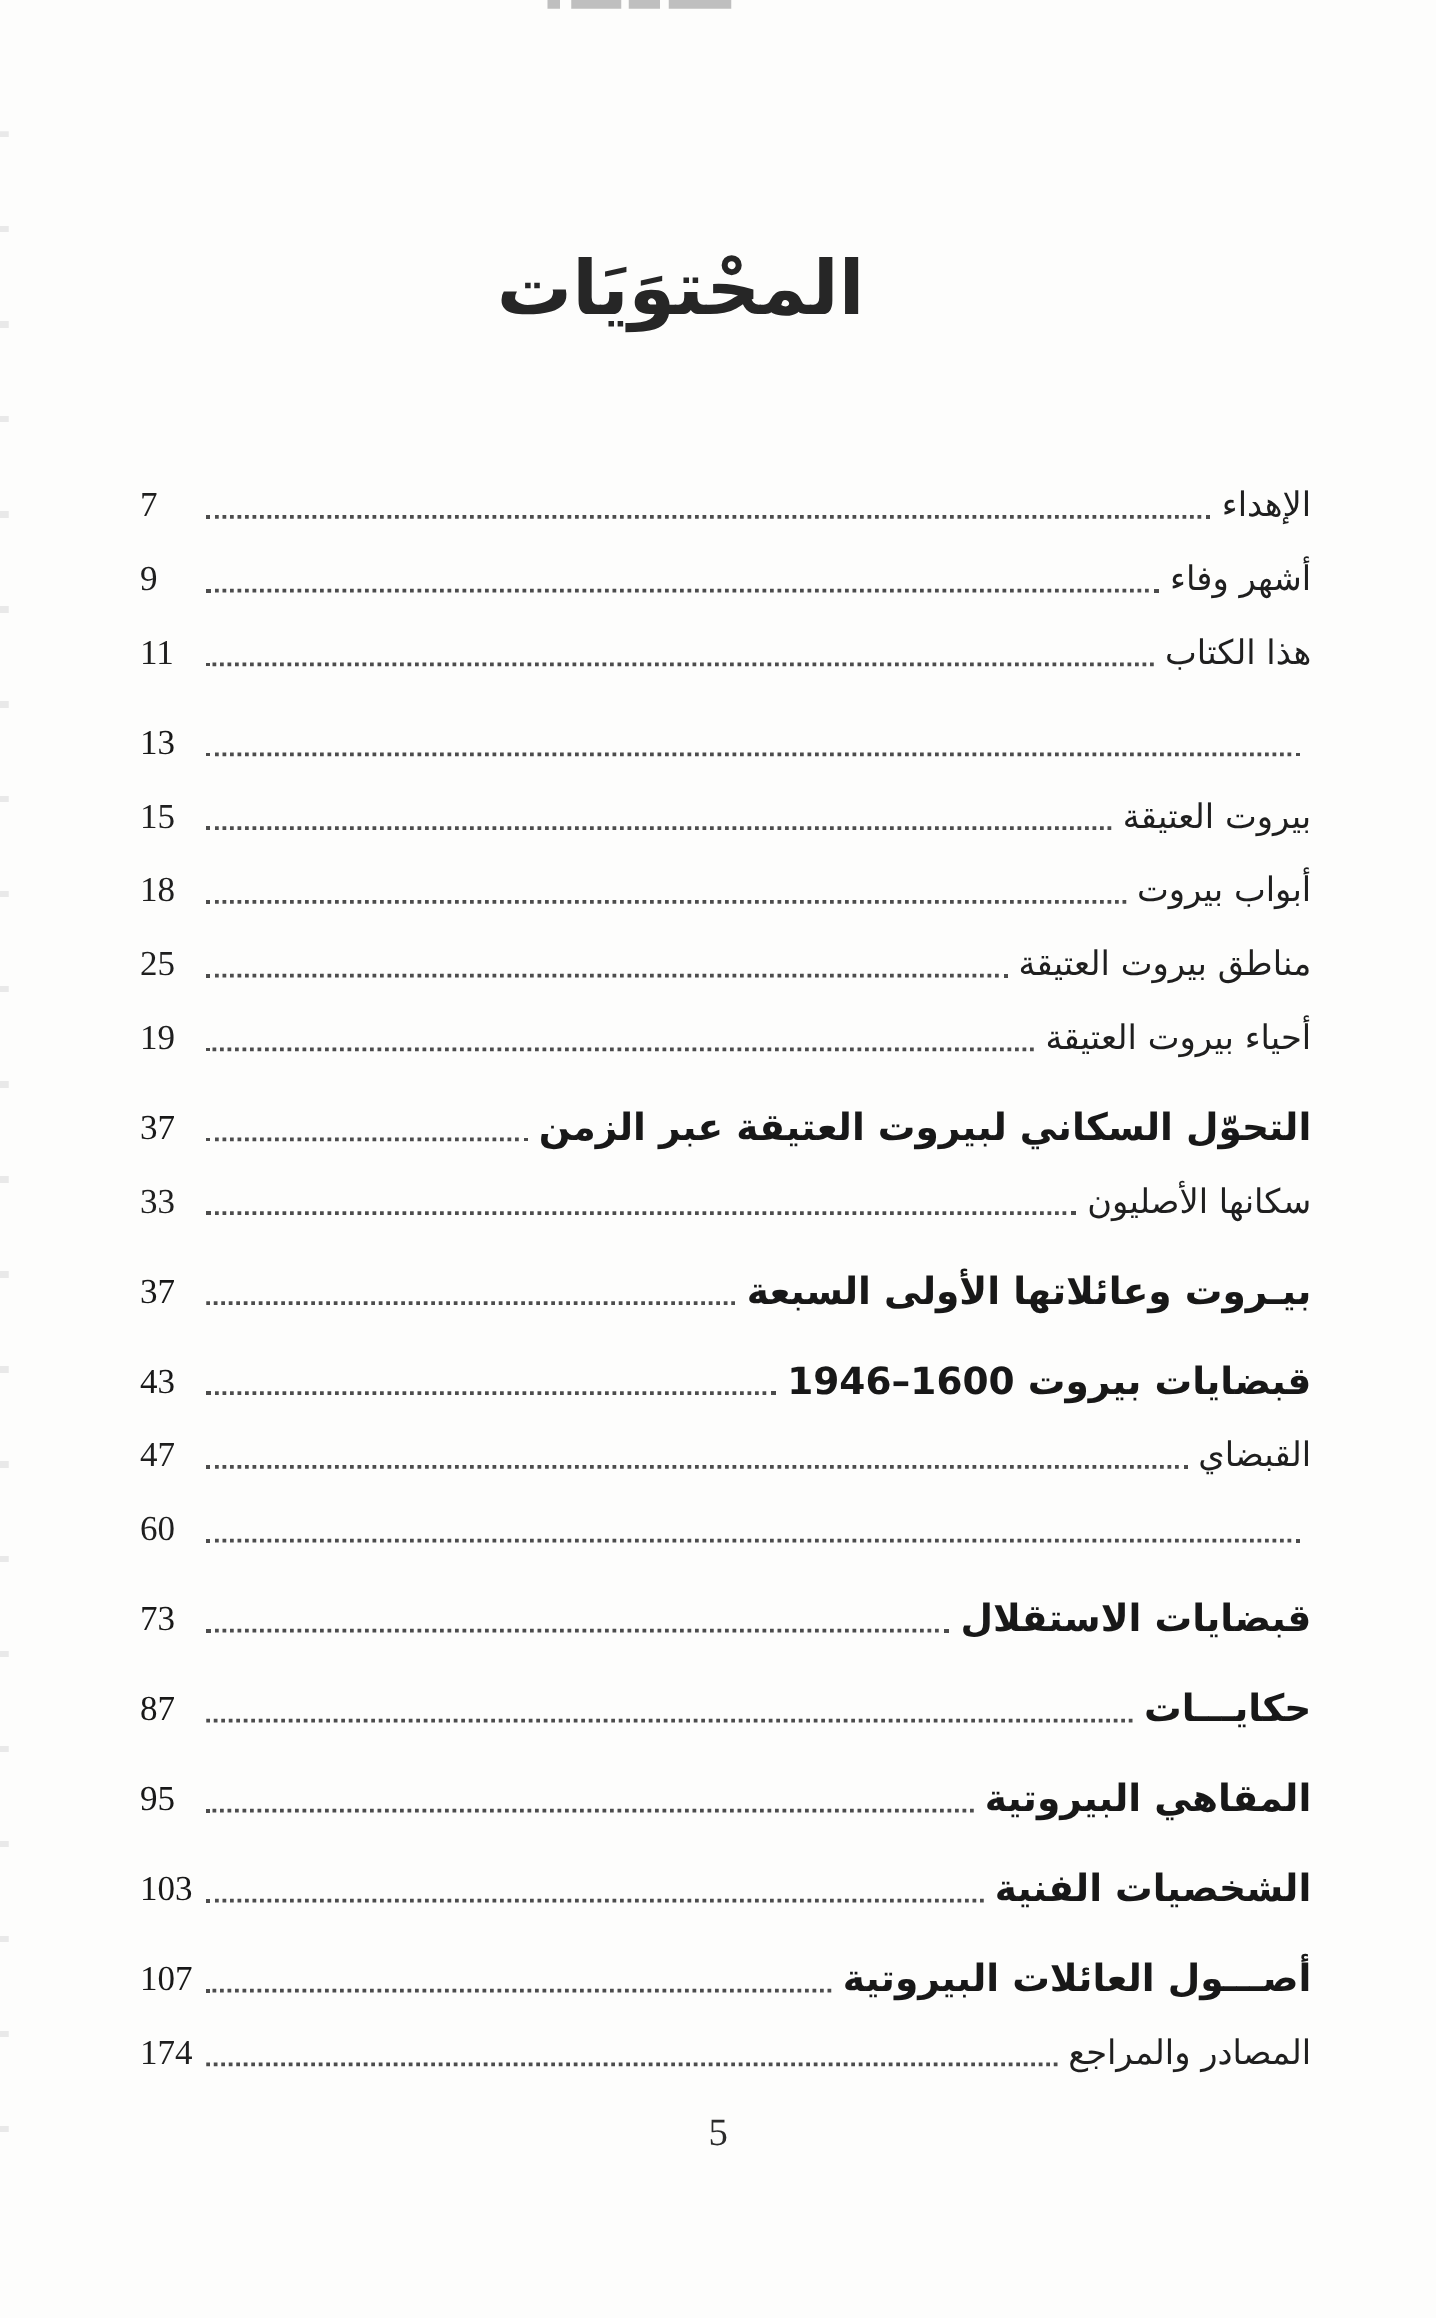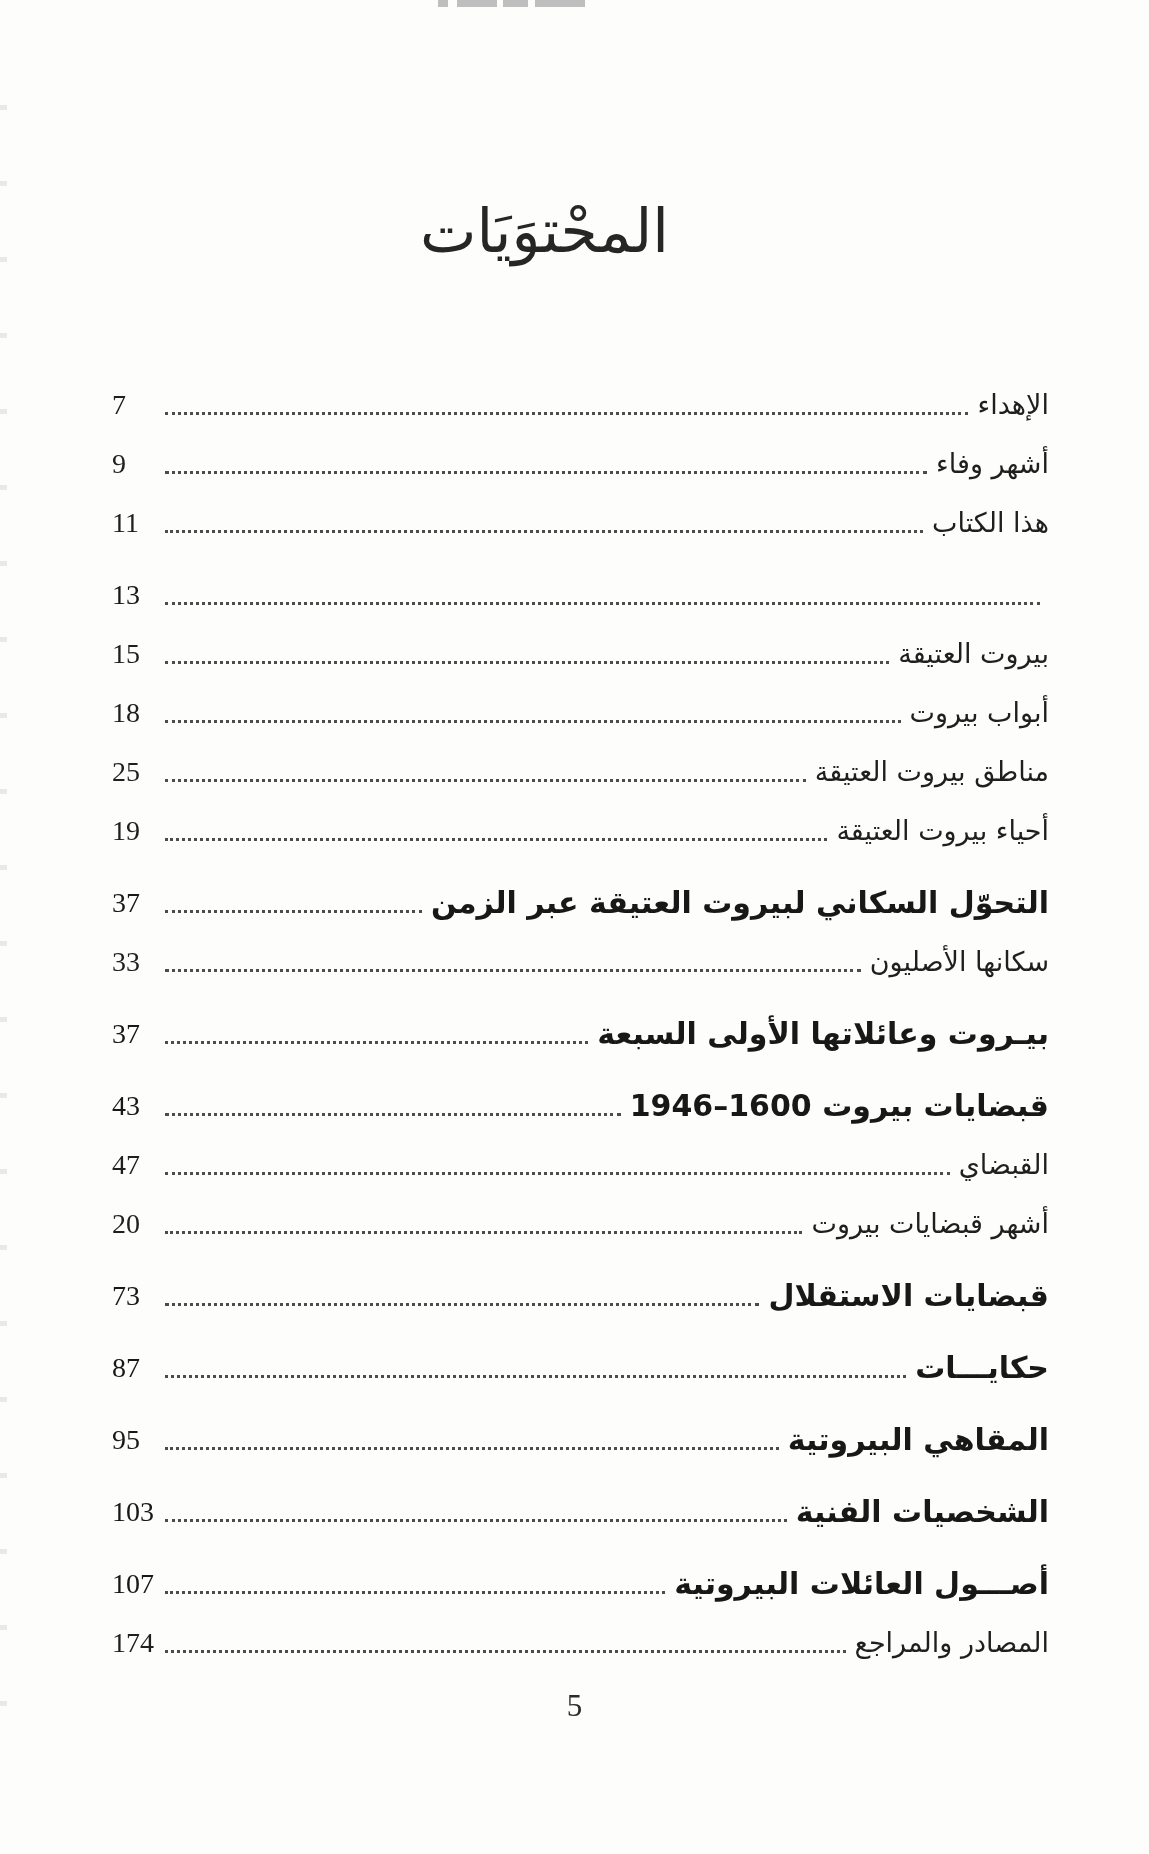--- a/index.html
+++ b/index.html
@@ -23,21 +23,21 @@
   .left-marks {
     position: absolute; left: 0; top: 105px; width: 7px; height: 1620px;
     background: repeating-linear-gradient(to bottom, #e9e9e9 0 5px, transparent 5px 76px);
   }
   .contents-title {
     position: absolute;
     top: 196px; left: 0; right: 60px;
     text-align: center;
     direction: rtl;
     font-size: 60px;
-    font-weight: normal;
+    font-weight: bold;
     letter-spacing: 1px;
     color: #262626;
   }
   .toc {
     position: absolute;
     top: 386px;
     left: 112px;
     right: 100px;
     direction: rtl;
   }
@@ -156,23 +156,22 @@
         <span class="toc-label">قبضايات بيروت 1600–1946</span>
         <span class="toc-leader"></span>
         <span class="toc-num">43</span>
       </div>
       <div class="toc-row">
         <span class="toc-label">القبضاي</span>
         <span class="toc-leader"></span>
         <span class="toc-num">47</span>
       </div>
       <div class="toc-row">
-        <span class="toc-label">أشهر قبضايات بيروت</span>
-        <span class="toc-leader"></span>
-        <span class="toc-num">20</span>
+        <span class="toc-leader"></span>
+        <span class="toc-num">60</span>
       </div>
       <div class="toc-row major">
         <span class="toc-label">قبضايات الاستقلال</span>
         <span class="toc-leader"></span>
         <span class="toc-num">73</span>
       </div>
       <div class="toc-row major">
         <span class="toc-label">حكايـــات</span>
         <span class="toc-leader"></span>
         <span class="toc-num">87</span>

